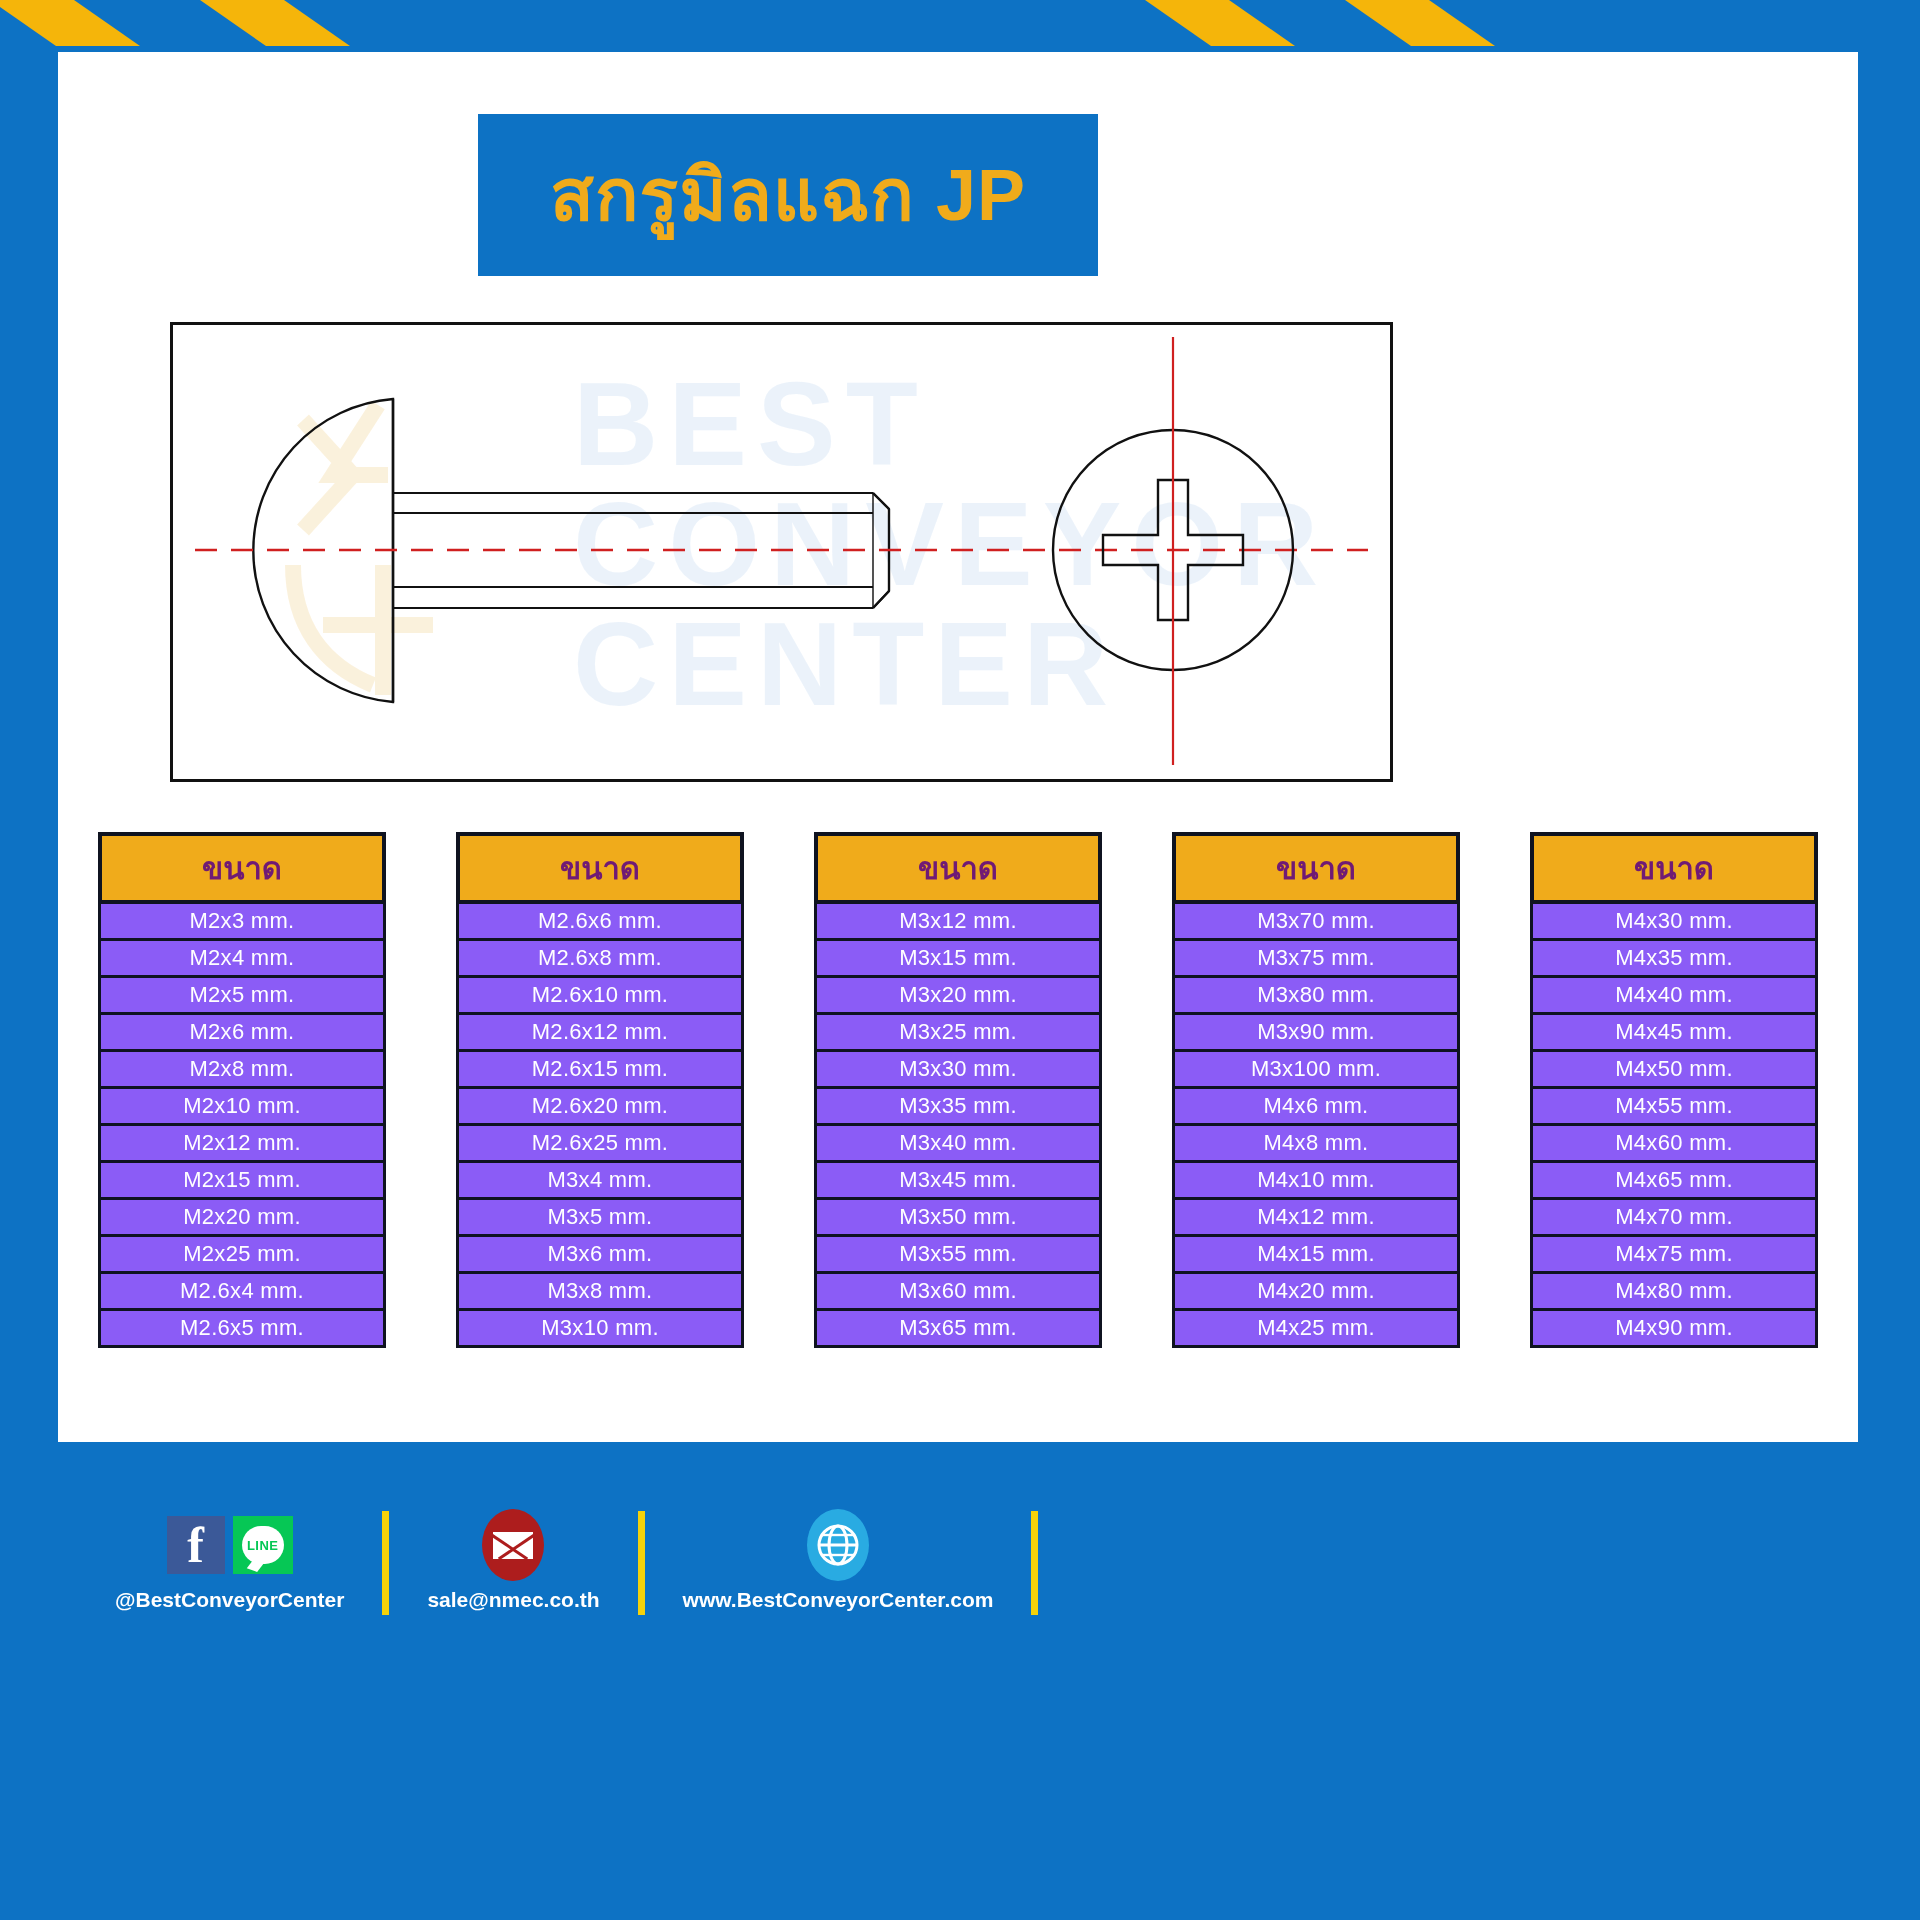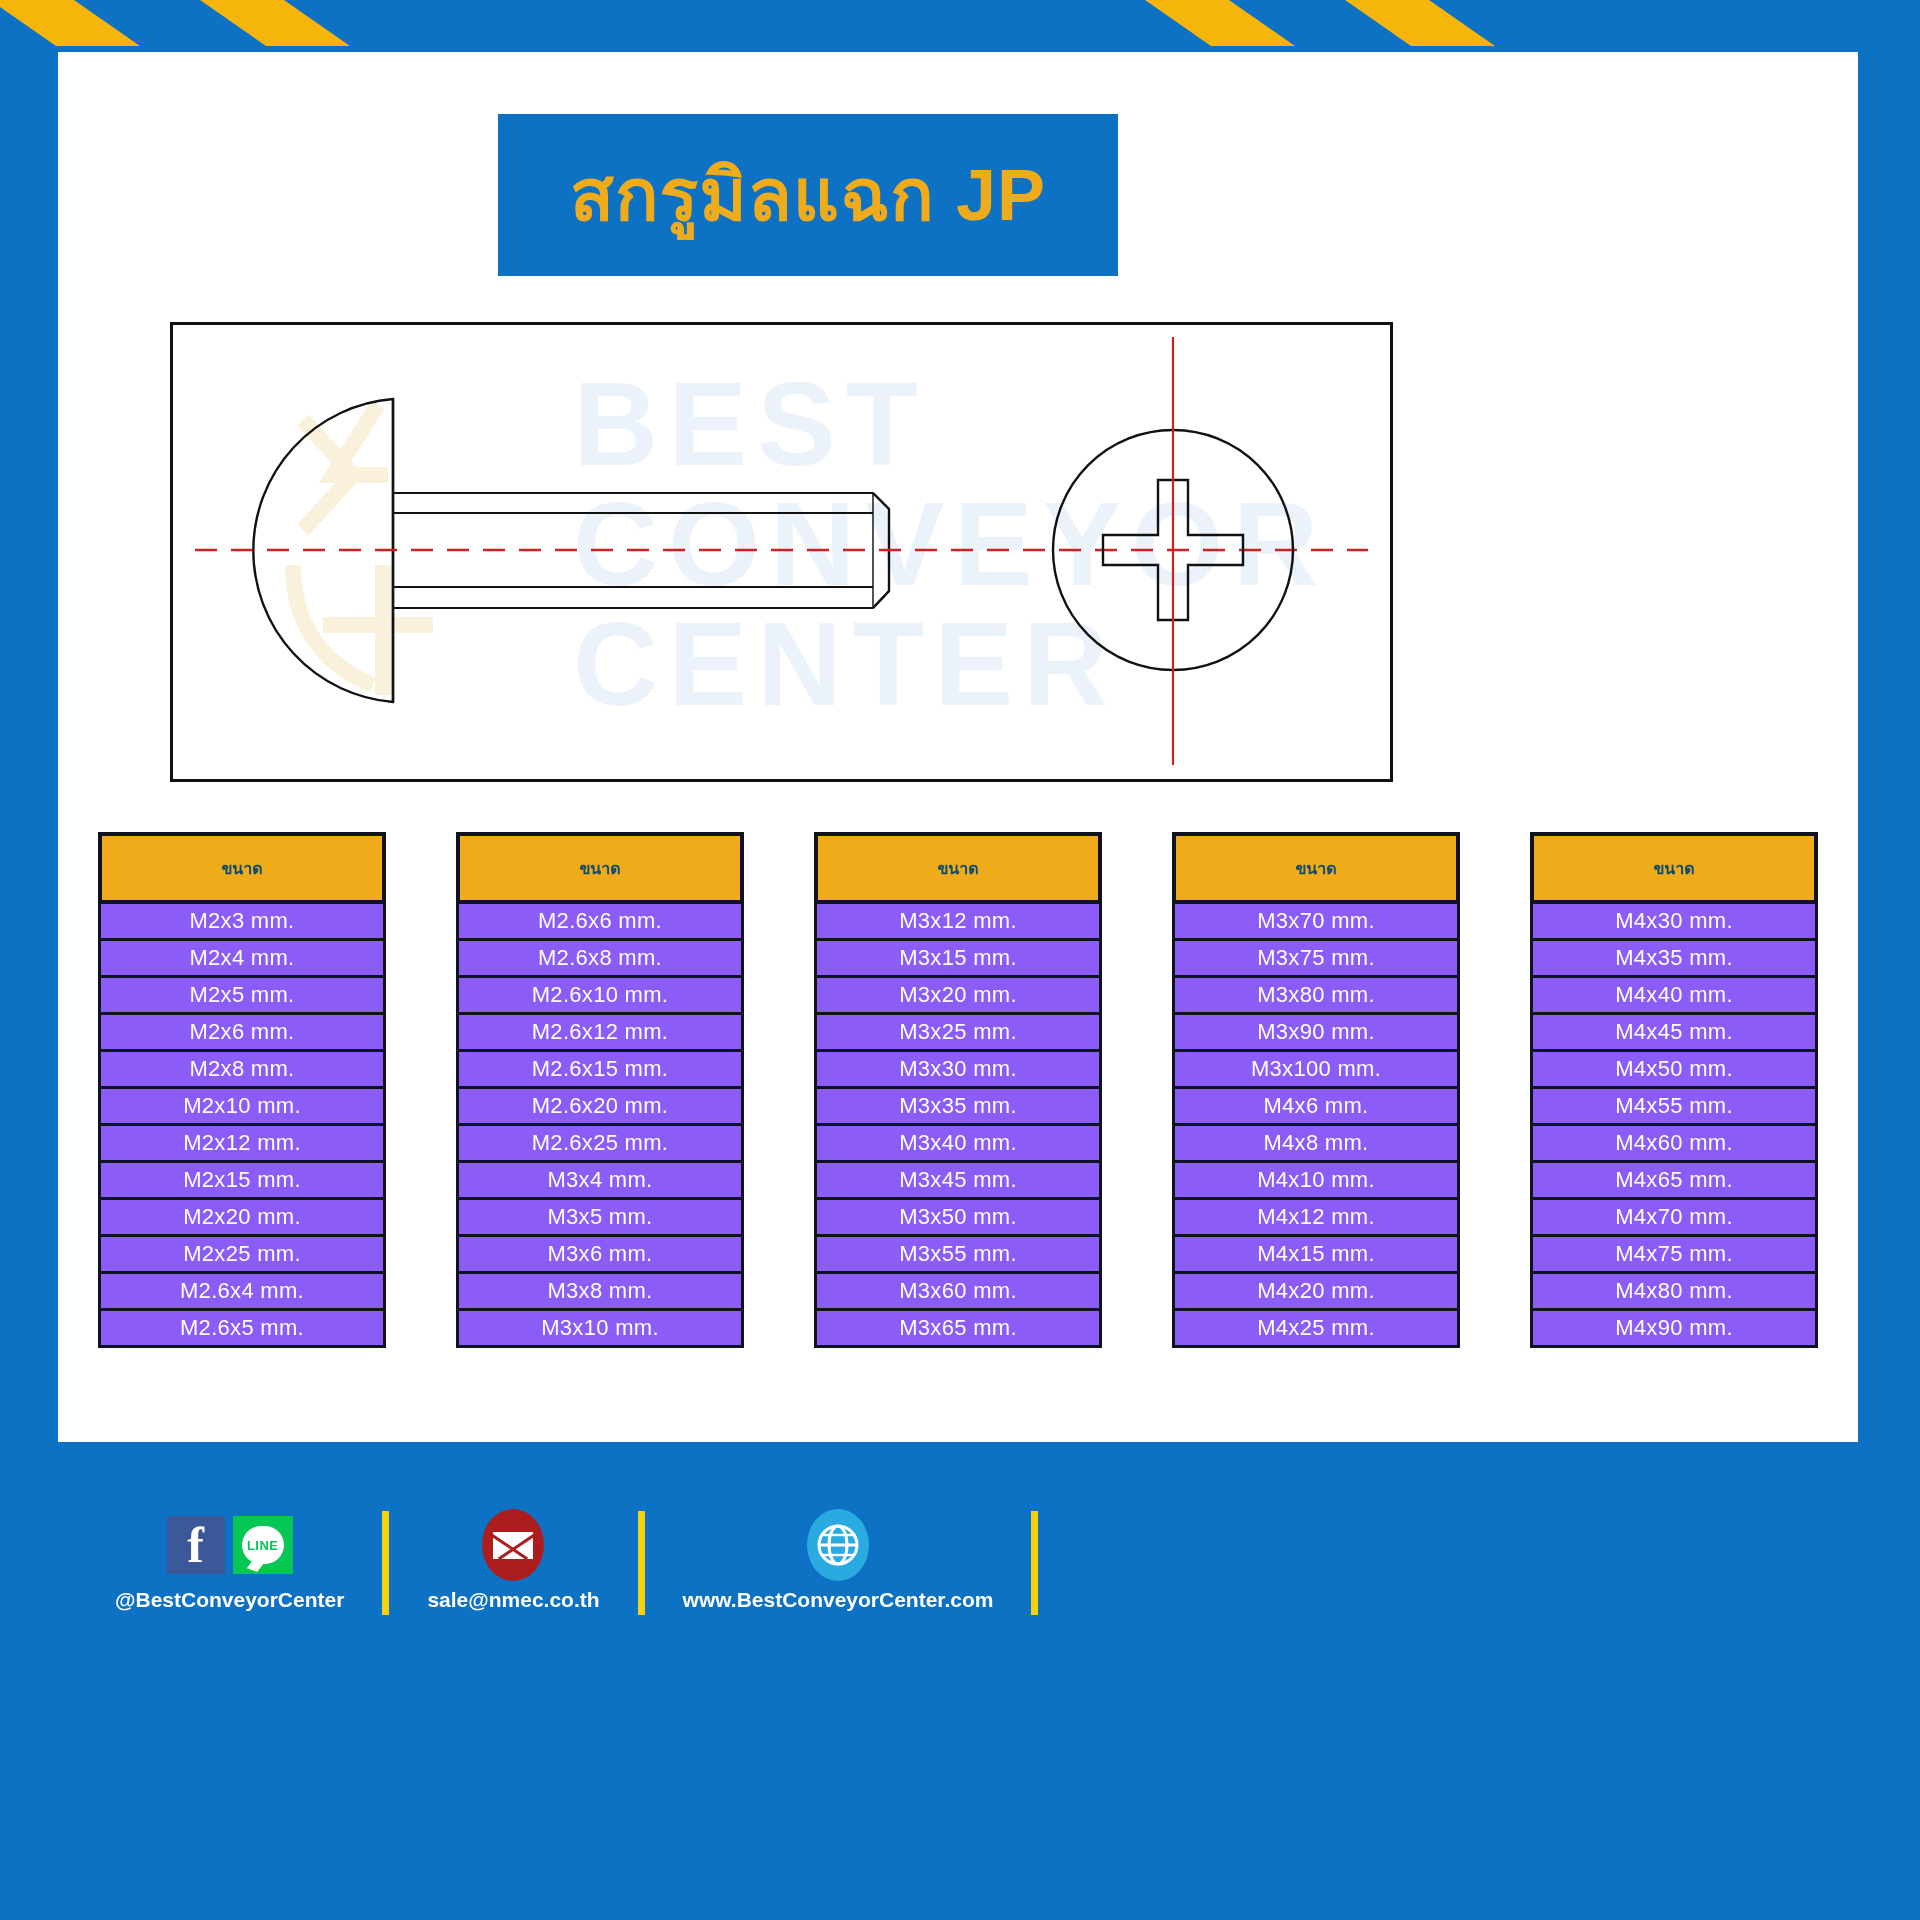--- a/index.html
+++ b/index.html
@@ -14,33 +14,33 @@
   
   .chevrons{position:absolute;top:0;left:0;width:1920px;height:46px;overflow:hidden;}
   .chev{position:absolute;top:0;width:150px;height:46px;background:#f5b50a;
         clip-path:polygon(0 0,56% 0,100% 100%,44% 100%);}
 
   
   .card{position:absolute;left:58px;top:52px;width:1800px;height:1390px;background:#ffffff;}
 
   
   .title-banner{position:absolute;left:420px;top:62px;width:620px;height:162px;
-    background:#0d72c4;display:flex;align-items:center;justify-content:center;margin-left:20px;}
+    background:#0d72c4;display:flex;align-items:center;justify-content:center;}
   .title-text{color:#f0ab1b;font-size:72px;font-weight:bold;line-height:1;
     letter-spacing:1px;white-space:nowrap;}
   .draw-box{position:absolute;left:112px;top:270px;width:1223px;height:460px;
     border:3px solid #111;background:#ffffff;box-sizing:border-box;overflow:hidden;}
 
   
   .tables{position:absolute;left:40px;top:780px;width:1720px;height:560px;
     display:flex;justify-content:space-between;}
   .tcol{width:288px;}
   .thead{height:72px;background:#f0ab1b;border:4px solid #0f1320;box-sizing:border-box;
     display:flex;align-items:center;justify-content:center;}
-  .thead span{color:#0c4a6e;font-size:16px;font-weight:bold;}
+  .thead span{color:#701a75;font-size:31px;font-weight:bold;}
   .trow{height:37px;background:#8b5cf6;border:3px solid #0f1320;border-top:none;
     box-sizing:border-box;display:flex;align-items:center;justify-content:center;}
   .trow span{color:#ffffff;font-size:22px;letter-spacing:.3px;white-space:nowrap;}
 
   
   .footer{position:absolute;left:0;top:1470px;width:1920px;height:450px;background:#0d72c4;}
   .fbar{position:absolute;left:0;top:28px;width:1920px;height:130px;
         display:flex;align-items:center;}
   .fgroup{display:flex;flex-direction:column;align-items:center;justify-content:center;}
   .ficons{display:flex;align-items:center;justify-content:center;gap:8px;height:62px;}

